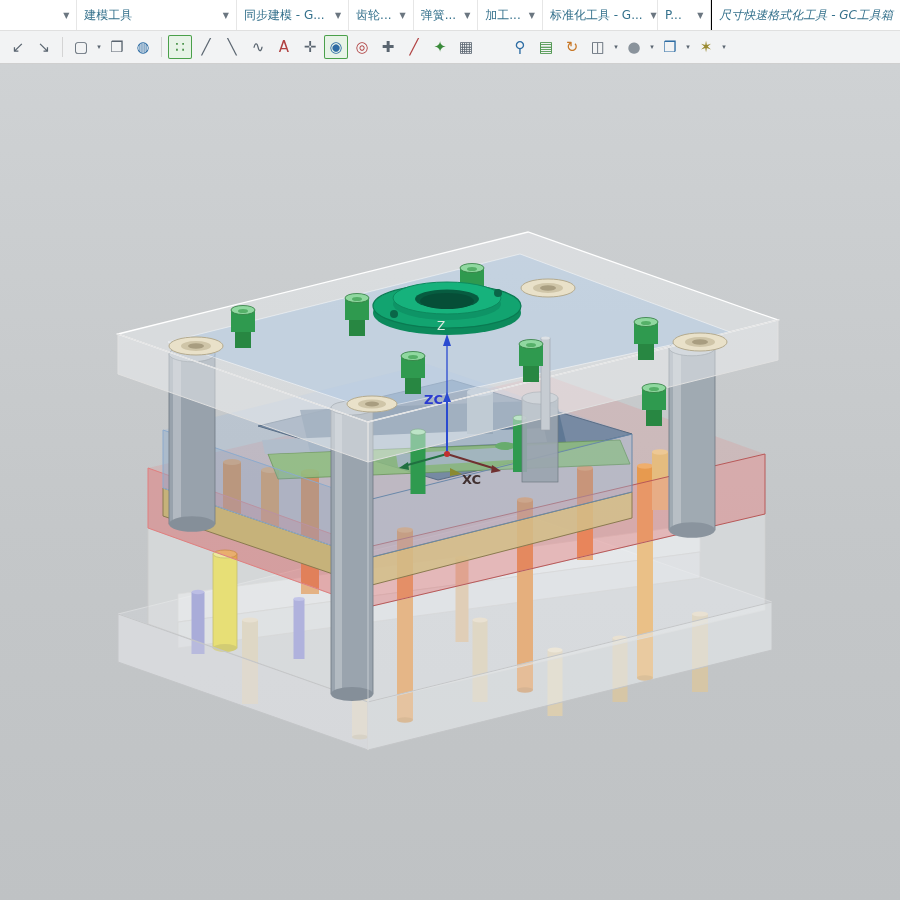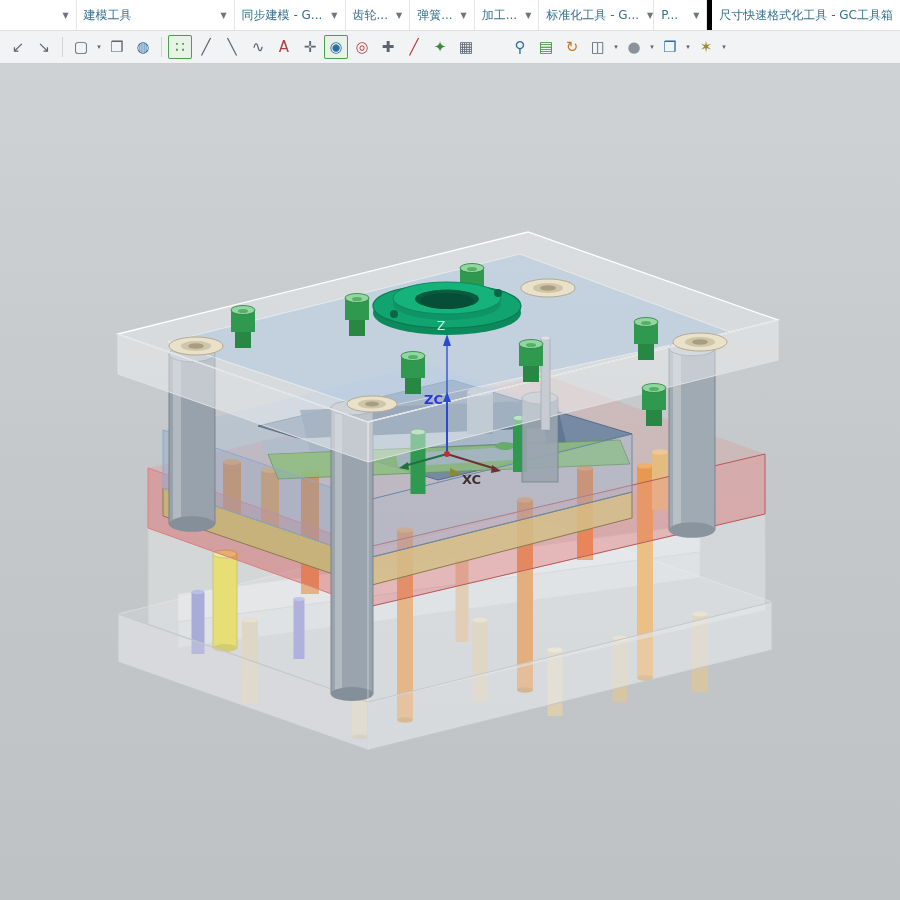--- a/index.html
+++ b/index.html
@@ -3,21 +3,21 @@
 <meta charset="utf-8">
 <style>
   html,body{margin:0;padding:0;width:900px;height:900px;overflow:hidden;
     font-family:"DejaVu Sans","Liberation Sans",sans-serif;background:#c6c9cb;}
   
   .tabbar{height:30px;background:#ffffff;display:flex;align-items:stretch;
     border-bottom:1px solid #e0e0e0;font-size:12px;color:#35718c;}
   .tab{display:flex;align-items:center;justify-content:space-between;
     padding:0 7px;border-right:1px solid #e6e6e6;white-space:nowrap;cursor:default;}
   .tab .caret{font-size:8px;color:#6b7680;margin-left:8px;}
-  .tab-last{margin-left:auto;border-left:5px solid #000000;border-right:none;}
+  .tab-last{margin-left:auto;border-left:1px solid #000000;border-right:none;font-style:italic;}
   
   .toolbar{height:32px;background:#f2f3f4;border-bottom:1px solid #cfcfcf;
     display:flex;align-items:center;padding:0 6px;gap:2px;}
   .tbi{width:24px;height:24px;display:flex;align-items:center;justify-content:center;
     font-size:15px;border-radius:2px;cursor:default;}
   .tbi.active{box-shadow:inset 0 0 0 1px #4aa04a;background:#e7f3e7;}
   .tbcaret{font-size:7px;color:#5a6570;width:8px;text-align:center;}
   .sep{width:1px;height:20px;background:#d4d4d4;margin:0 4px;}
   .gap{width:26px;}
   .c-slate{color:#5a6570}.c-blue{color:#2e6da4}.c-green{color:#3a8a3a}

